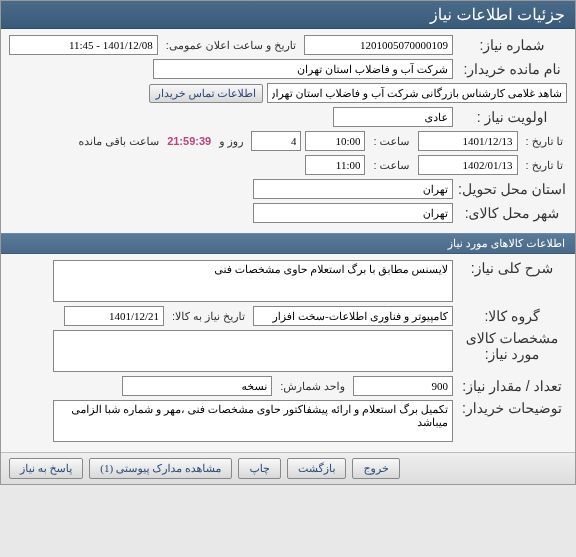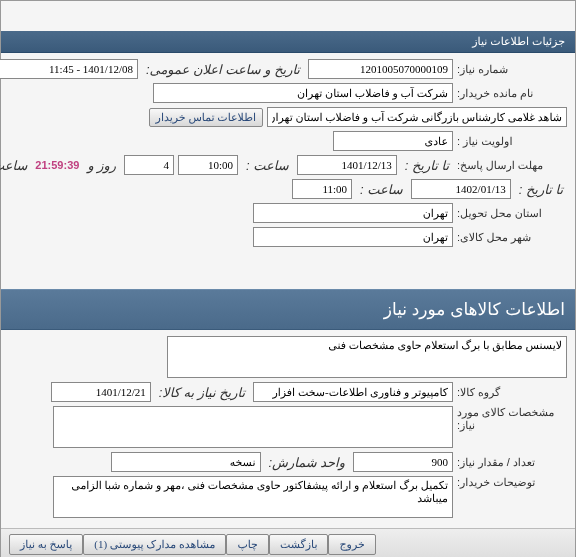--- a/index.html
+++ b/index.html
@@ -11,58 +11,55 @@
   width: 576px;
 }
 .window {
   background: #f5f5f5;
   border: 1px solid #999;
 }
 .title-bar {
   background: linear-gradient(to bottom, #4a6a8a, #3a5a7a);
   color: #fff;
   padding: 4px 10px;
-  font-size: 11px;
+  font-size: 16px;
   text-align: right;
   border-bottom: 1px solid #2a4a6a;
-  margin-top: 30px;
 }
 .section-header {
   background: linear-gradient(to bottom, #5a7a9a, #4a6a8a);
   color: #fff;
-  padding: 9px 10px;
-  font-size: 17px;
+  padding: 3px 10px;
+  font-size: 11px;
   border-top: 1px solid #6a8aaa;
   border-bottom: 1px solid #3a5a7a;
-  margin-top: 32px;
 }
 .form-area {
   padding: 6px 8px;
   background: #f5f5f5;
 }
 .row {
   display: flex;
   align-items: center;
   margin-bottom: 4px;
   gap: 4px;
 }
 .label {
   width: 110px;
-  text-align: left;
+  text-align: center;
   color: #333;
-  font-size: 11px;
+  font-size: 14px;
   flex-shrink: 0;
 }
 .label-sm {
   width: auto;
   padding: 0 4px;
   color: #333;
-  font-size: 13px;
+  font-size: 11px;
   flex-shrink: 0;
-  font-style: italic;
 }
 input[type="text"], .field {
   border: 1px solid #888;
   background: #fff;
   padding: 2px 4px;
   font-family: Tahoma;
   font-size: 11px;
   height: 20px;
   direction: rtl;
 }
@@ -95,20 +92,21 @@
   color: #2a4a7a;
 }
 .btn-small {
   padding: 2px 6px;
 }
 .toolbar {
   background: linear-gradient(to bottom,#eee,#ddd);
   border-top: 1px solid #bbb;
   padding: 5px 8px;
   display: flex;
+  gap: 6px;
   flex-direction: row-reverse;
 }
 .time-pink {
   color: #c04080;
   font-weight: bold;
 }
 </style>
 </head>
 <body>
 
@@ -136,21 +134,20 @@
       <input type="text" class="w300" value="شاهد غلامی کارشناس بازرگانی شركت آب و فاضلاب استان تهران" style="">
       <button class="btn btn-small">اطلاعات تماس خریدار</button>
     </div>
 
     <div class="row">
       <span class="label">اولویت نیاز :</span>
       <input type="text" class="w120" value="عادی" style="">
     </div>
 
     <div class="row">
-      <span class="label">مهلت ارسال پاسخ:</span>
       <span class="label-sm">تا تاریخ :</span>
       <input type="text" class="w100" value="1401/12/13" style="">
       <span class="label-sm">ساعت :</span>
       <input type="text" class="w60" value="10:00" style="">
       <input type="text" class="w50" value="4" style="">
       <span class="label-sm">روز و</span>
       <span class="time-pink">21:59:39</span>
       <span class="label-sm">ساعت باقی مانده</span>
     </div>
 
@@ -173,20 +170,21 @@
 
   </div>
 
   <div class="section-header">
     <span>اطلاعات کالاهای مورد نیاز</span>
   </div>
 
   <div class="form-area">
 
     <div class="row" style="align-items:flex-start">
+      <span class="label">شرح کلی نیاز:</span>
       <textarea class="tall" style="">لایسنس مطابق با برگ استعلام حاوی مشخصات فنی</textarea>
     </div>
 
     <div class="row">
       <span class="label">گروه کالا:</span>
       <input type="text" class="w200" value="کامپیوتر و فناوری اطلاعات-سخت افزار" style="">
       <span class="label-sm">تاریخ نیاز به کالا:</span>
       <input type="text" class="w100" value="1401/12/21" style="">
     </div>
 

